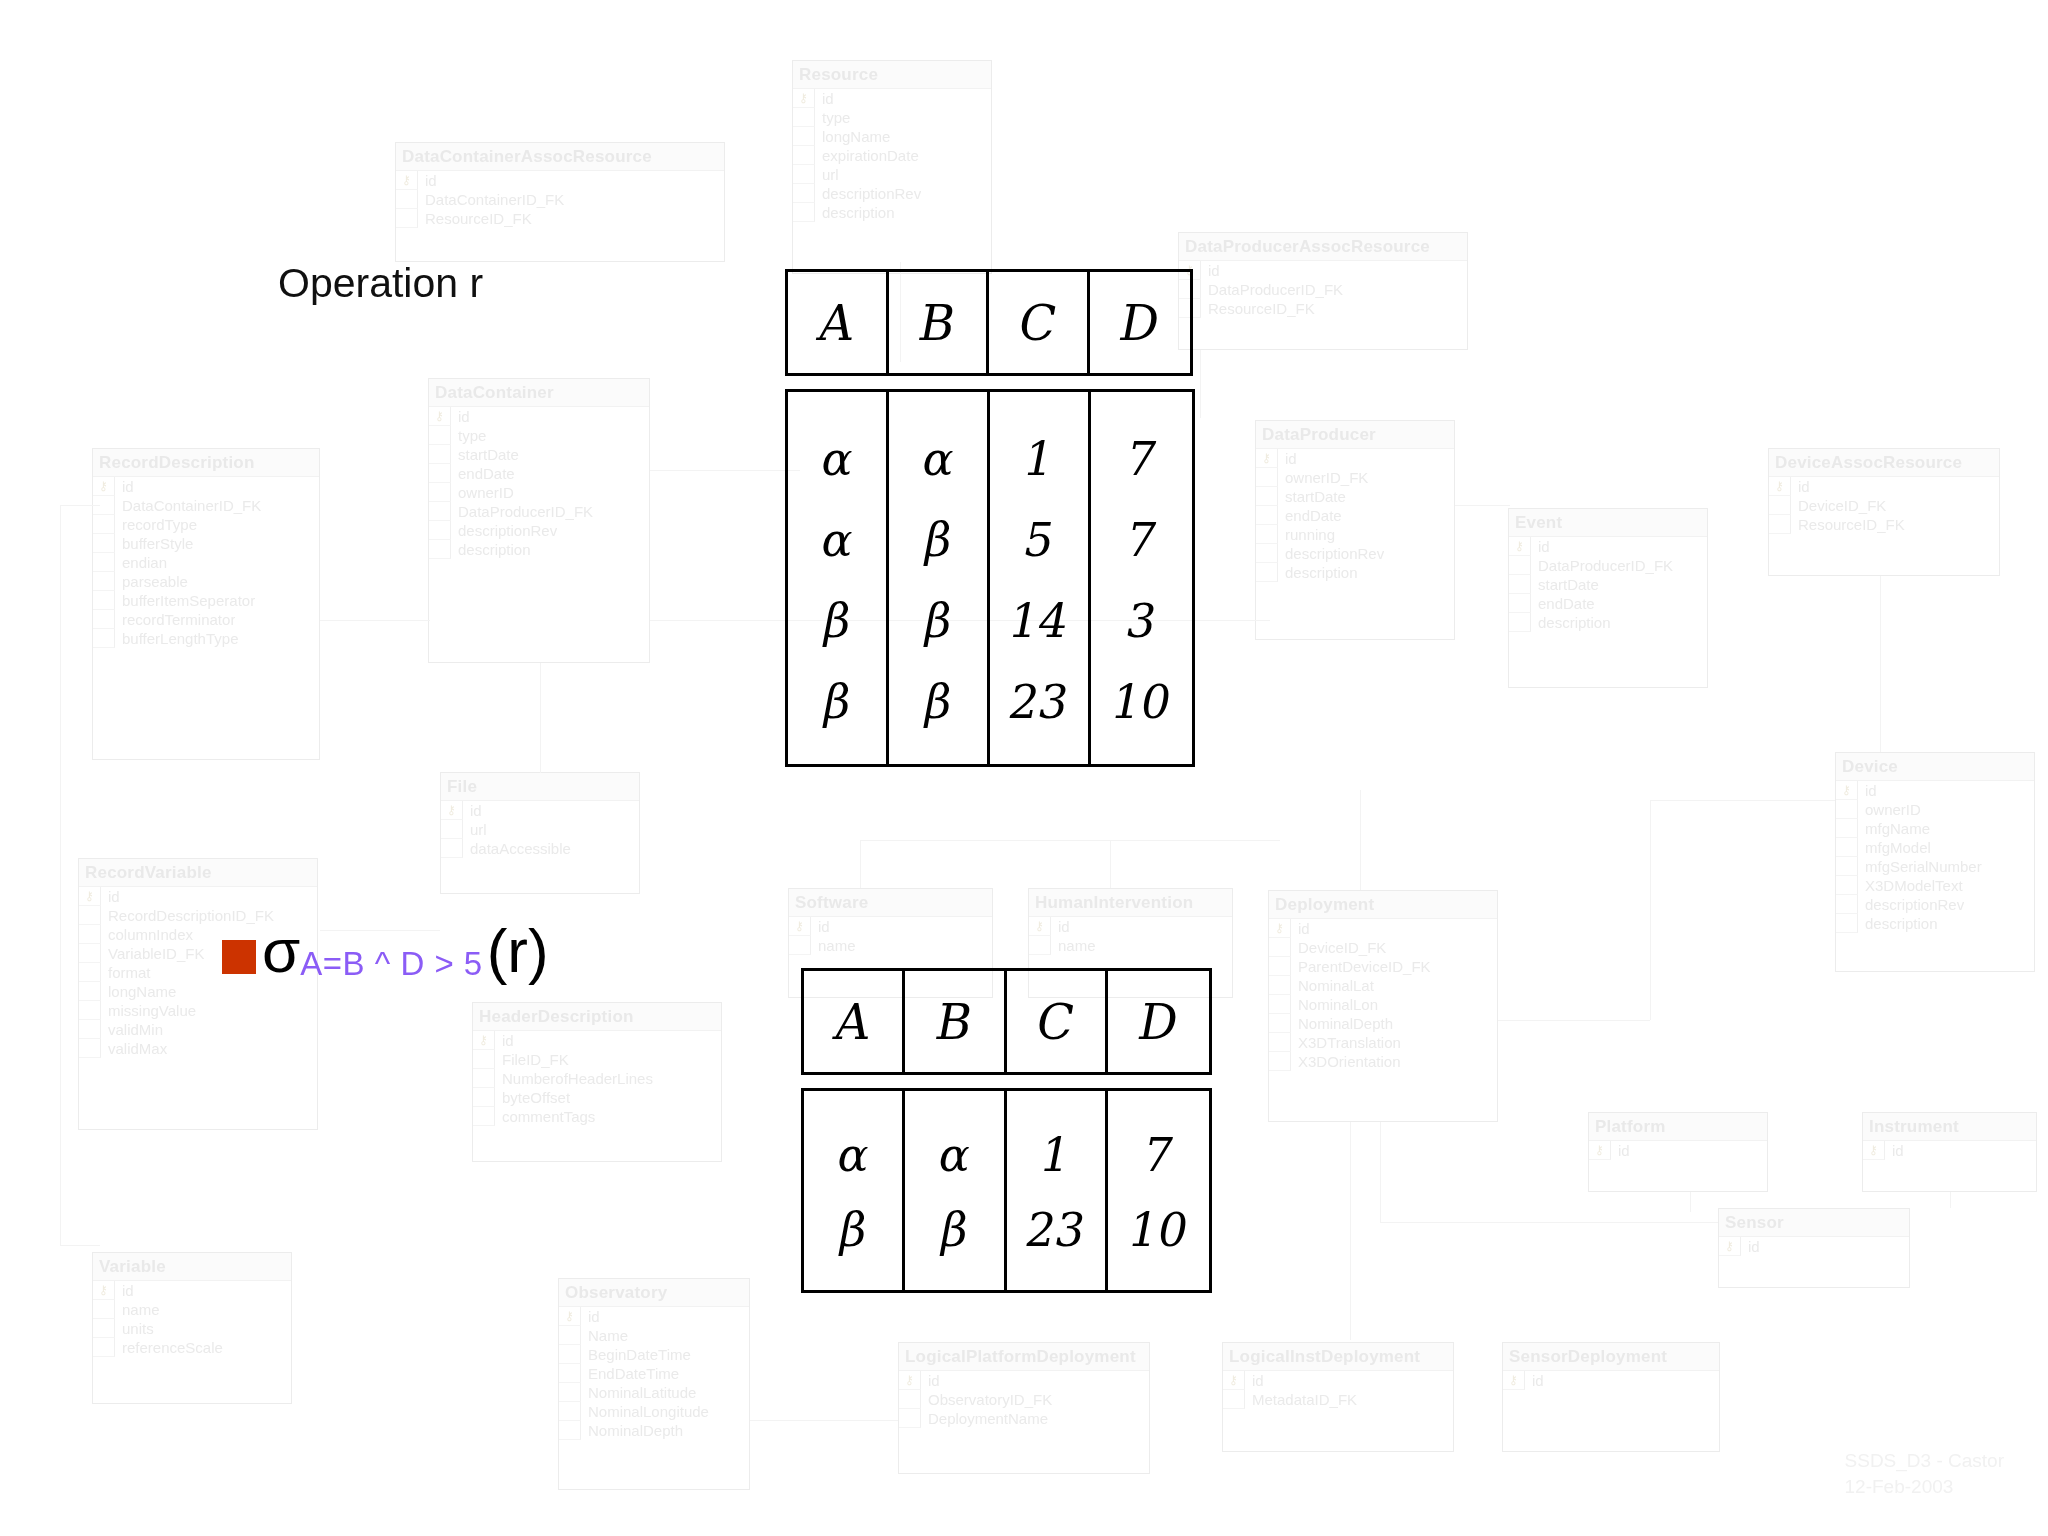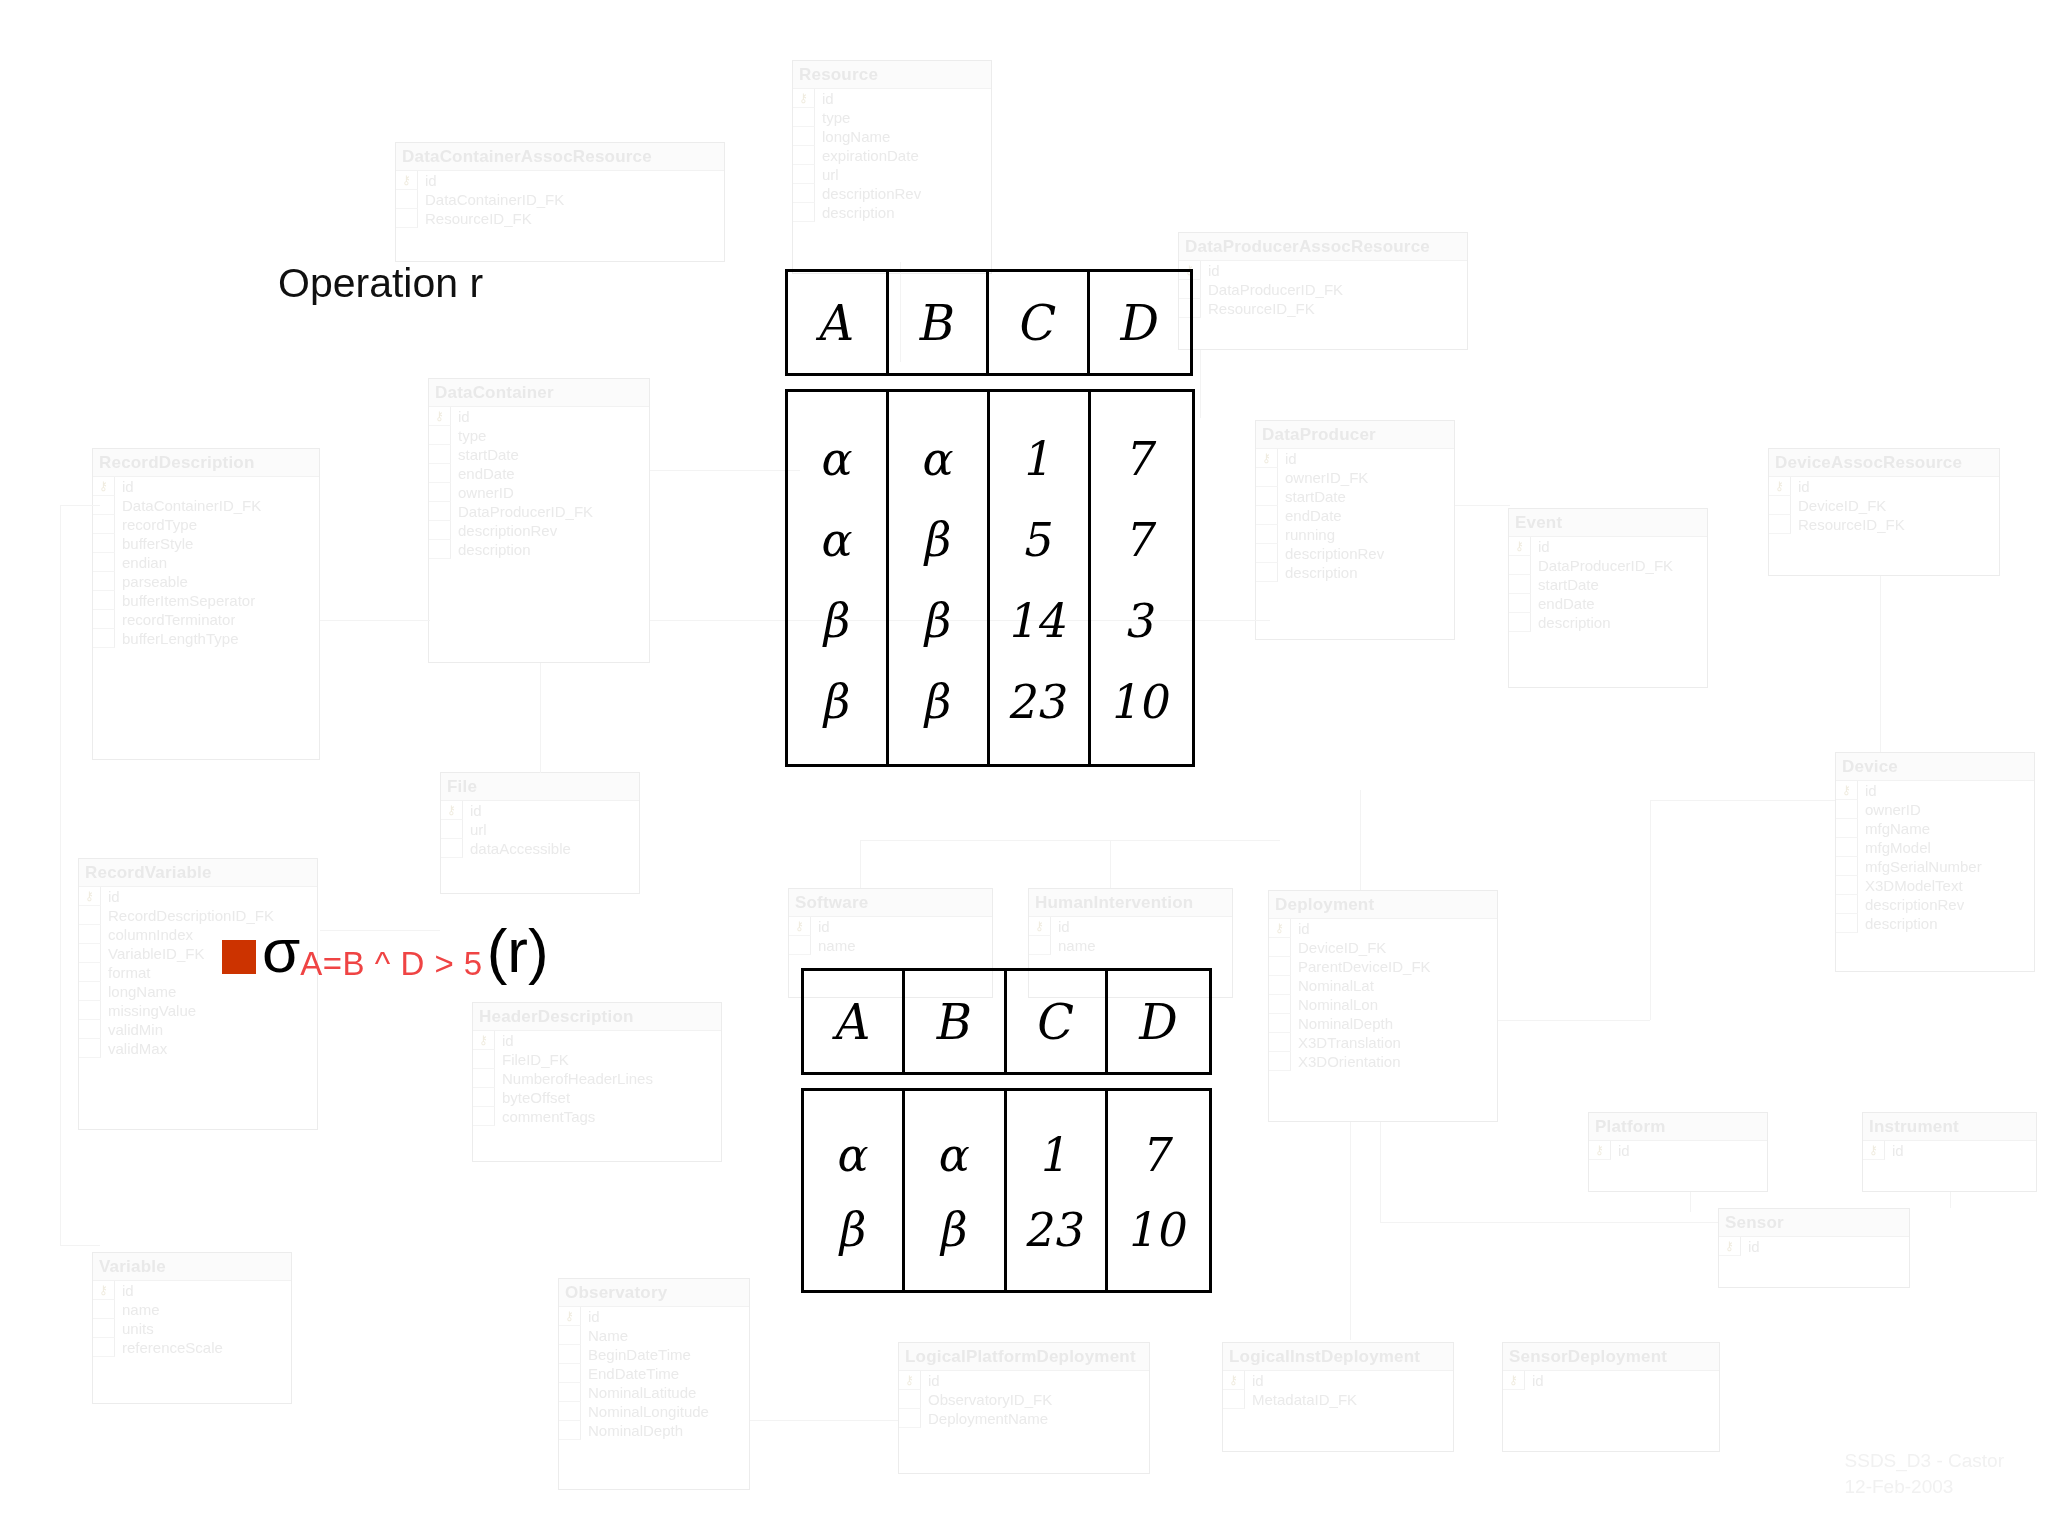--- a/index.html
+++ b/index.html
@@ -185,21 +185,21 @@
   #sigma-glyph {
     font-family: "Liberation Sans", sans-serif;
     font-size: 62px;
     line-height: 62px;
     color: #000000;
   }
   #sigma-sub {
     font-family: "Liberation Sans", sans-serif;
     font-size: 33px;
     line-height: 33px;
-    color: #ef4444;
+    color: #8b5cf6;
     align-self: flex-end;
     padding-bottom: 2px;
     letter-spacing: .5px;
   }
   #sigma-arg {
     font-family: "Liberation Sans", sans-serif;
     font-size: 62px;
     line-height: 62px;
     color: #000000;
     margin-left: 4px;

